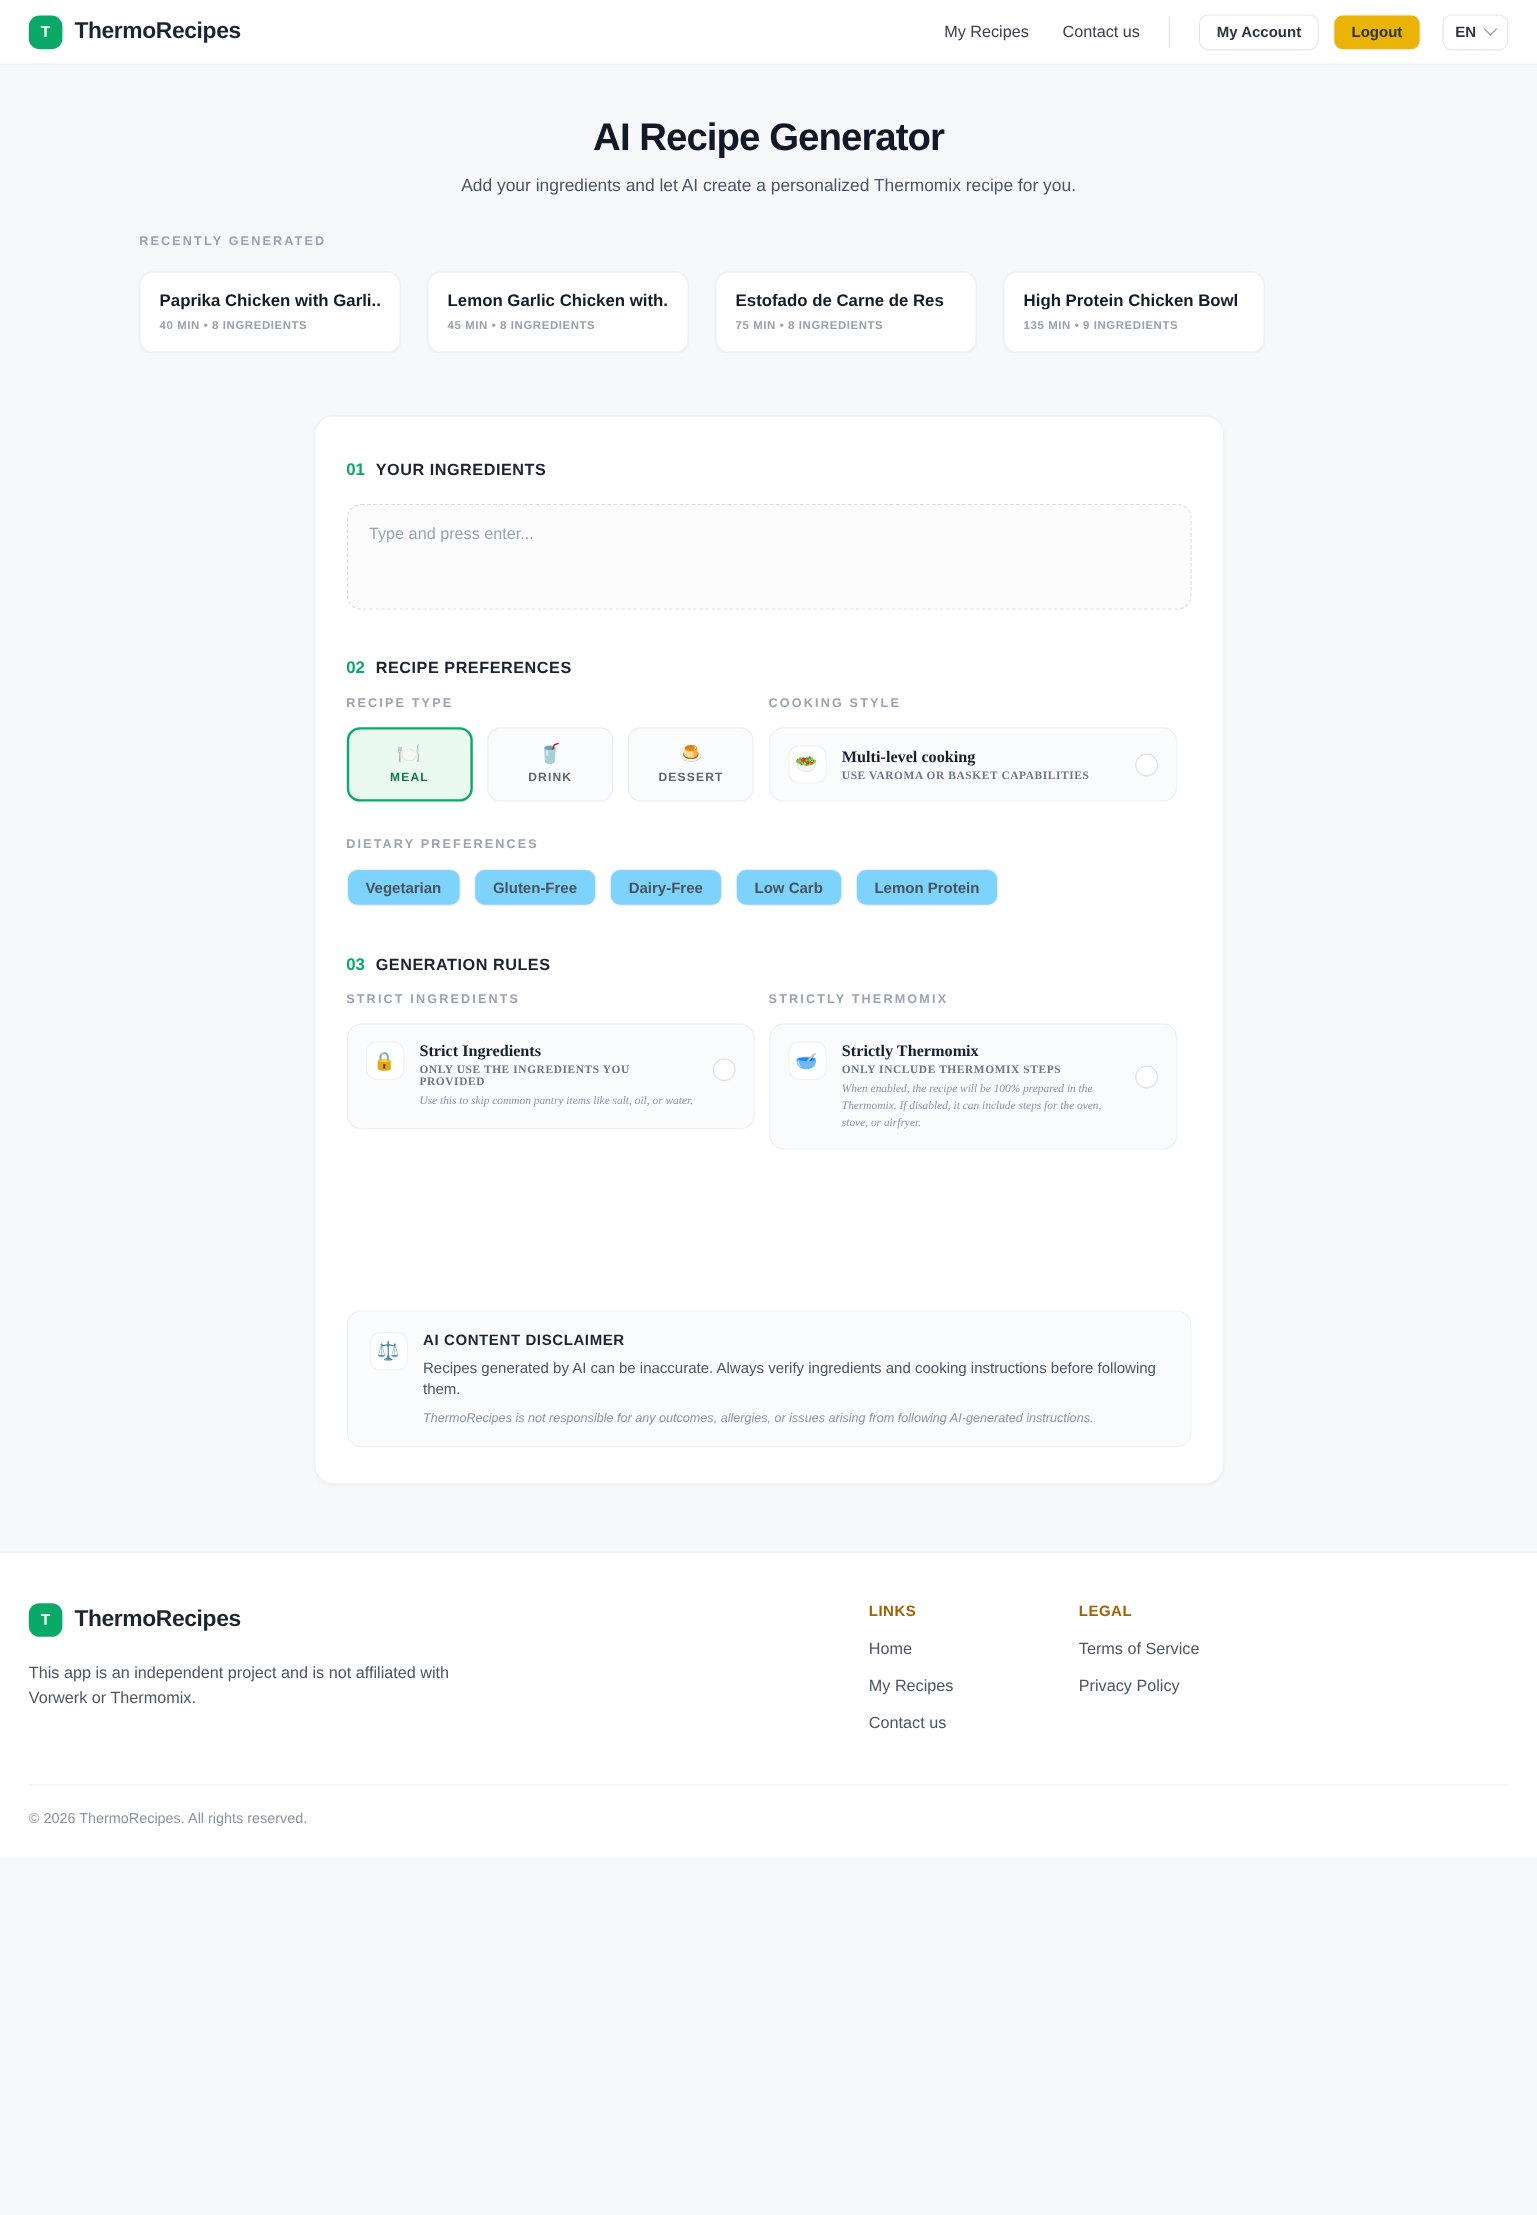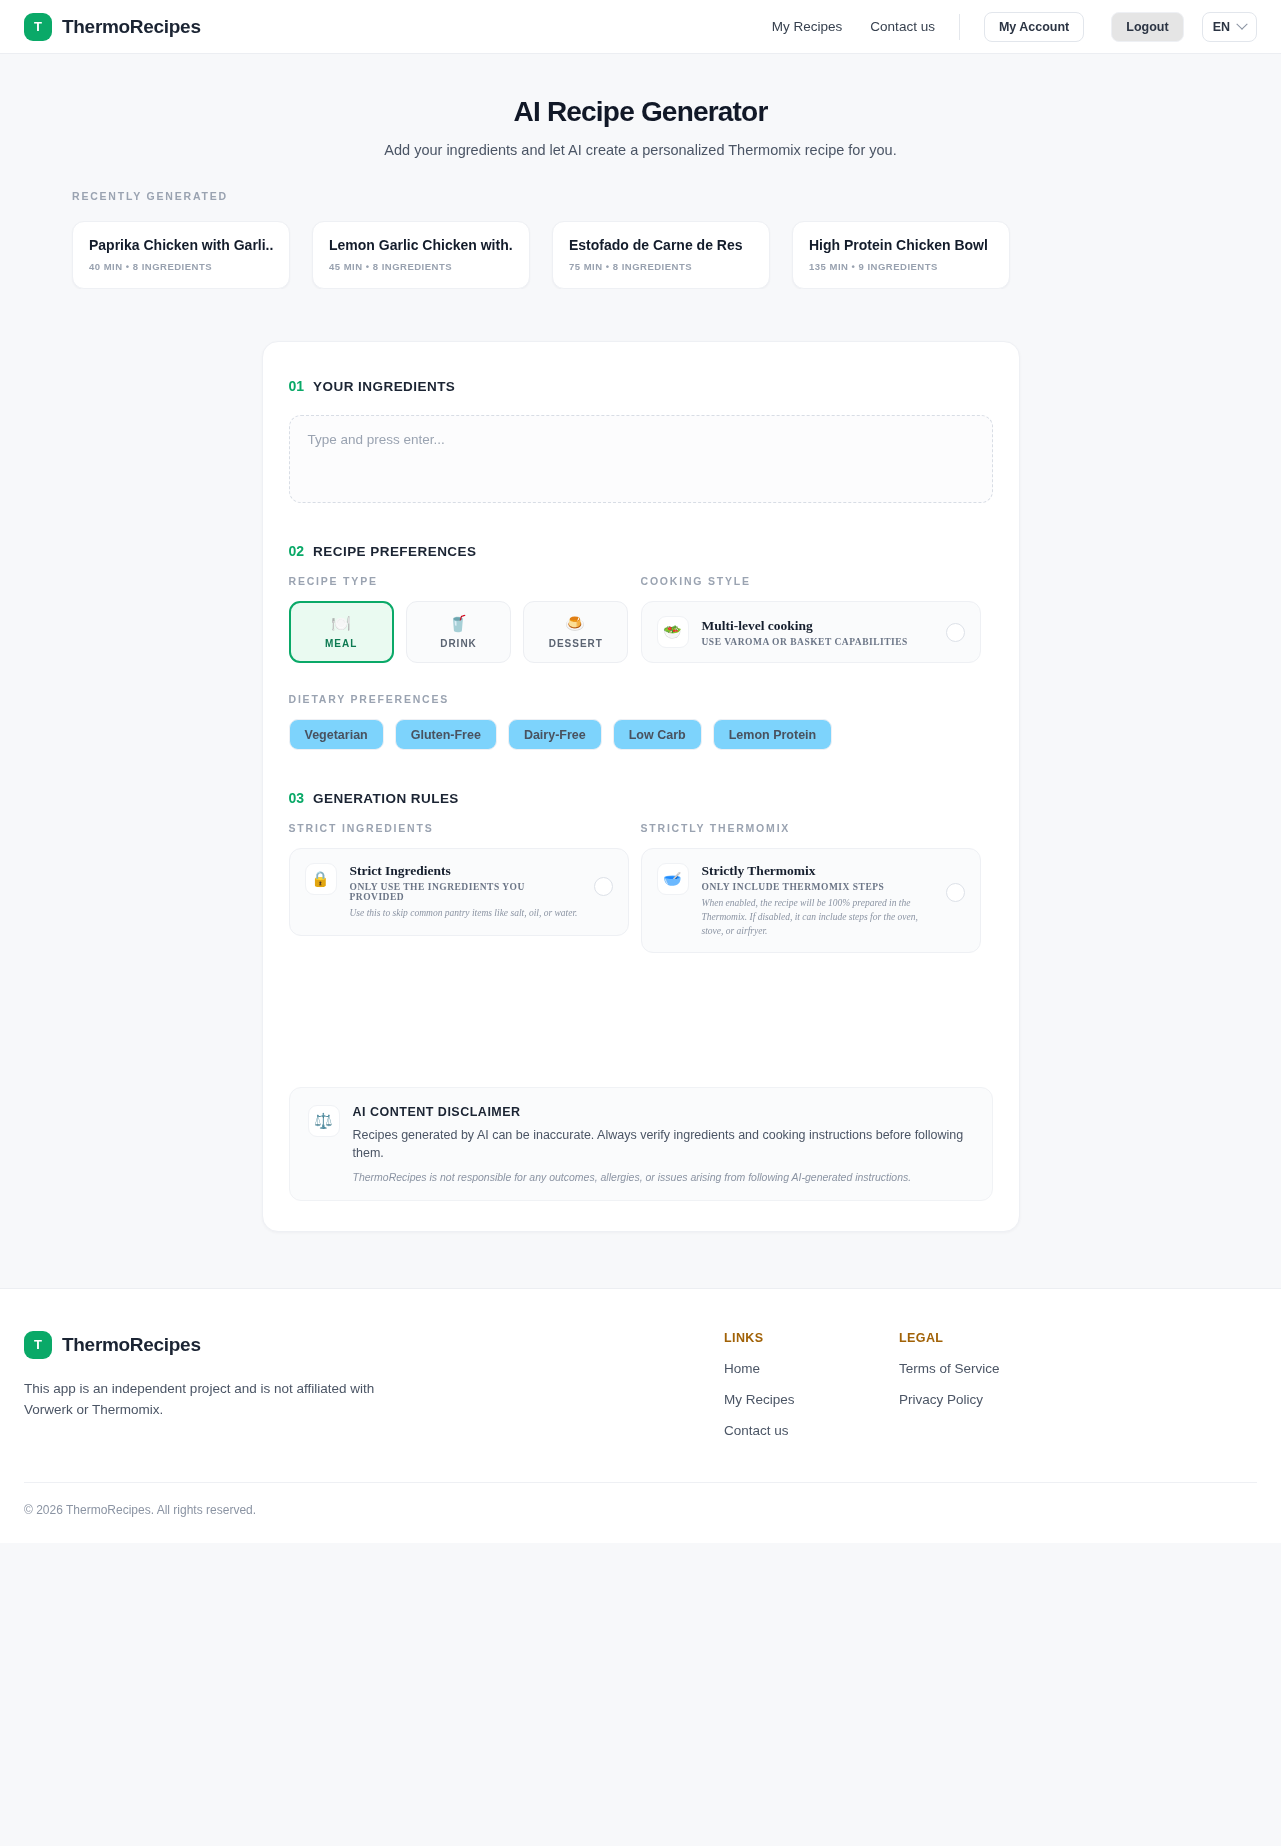--- a/index.html
+++ b/index.html
@@ -35,46 +35,46 @@
   .nav-link { font-size: 13.5px; color: #37414f; text-decoration: none; }
   .divider-v { width: 1px; height: 26px; background: #e4e7ec; margin-right: 24px; }
   .btn-outline {
     height: 30px; padding: 0 14px; border-radius: 8px;
     border: 1px solid #e2e6ec; background: #ffffff;
     font-size: 12.5px; font-weight: 600; color: #2b3443;
     display: flex; align-items: center; cursor: pointer;
   }
   .btn-soft {
     height: 30px; padding: 0 14px; border-radius: 8px;
-    border: 1px solid #eef0f4; background: #e5e5e5;
+    border: 1px solid #eef0f4; background: #eab308;
     font-size: 12.5px; font-weight: 600; color: #2b3443;
-    display: flex; align-items: center; margin-left: 27px; cursor: pointer;
+    display: flex; align-items: center; margin-left: 12px; cursor: pointer;
   }
   .lang {
     height: 30px; padding: 0 10px; border-radius: 8px;
     border: 1px solid #e2e6ec; background: #ffffff;
     font-size: 12.5px; font-weight: 600; color: #2b3443;
     display: flex; align-items: center; gap: 8px; margin-left: 18px; cursor: pointer;
   }
   .chev { width: 8px; height: 8px; border-right: 1.4px solid #8a93a2; border-bottom: 1.4px solid #8a93a2; transform: rotate(45deg) translate(-2px,-2px); }
 
   
   .hero { padding-top: 42px; text-align: center; }
-  .hero h1 { font-size: 28px; font-weight: 800; letter-spacing: -0.8px; color: #111827; }
+  .hero h1 { font-size: 32px; font-weight: 800; letter-spacing: -0.8px; color: #111827; }
   .hero p { margin-top: 14px; font-size: 14.5px; color: #4b5565; }
   .quota-wrap { margin-top: 32px; display: flex; justify-content: center; }
   .quota {
     display: inline-flex; align-items: center; gap: 8px;
     background: #e7faf0; border: 1px solid #d3f3e3; border-radius: 999px;
     padding: 7px 18px; font-size: 13px; font-weight: 600; color: #0c7a4d;
   }
   .dot { width: 7px; height: 7px; border-radius: 50%; background: #13b76a; }
 
   
-  .recent { margin-top: 32px; padding-left: 72px; overflow: hidden; }
+  .recent { margin-top: 32px; padding-left: 116px; overflow: hidden; }
   .recent-label {
     font-size: 10.5px; font-weight: 700; letter-spacing: 1.8px; color: #9aa3b1;
     text-transform: uppercase;
   }
   .recent-row { display: flex; gap: 22px; margin-top: 19px; }
   .recent-card {
     flex: 0 0 auto; width: 218px; height: 68px;
     background: #ffffff; border: 1px solid #eef0f4; border-radius: 12px;
     padding: 15px 16px; box-shadow: 0 1px 2px rgba(16,24,40,0.04);
     cursor: pointer;

